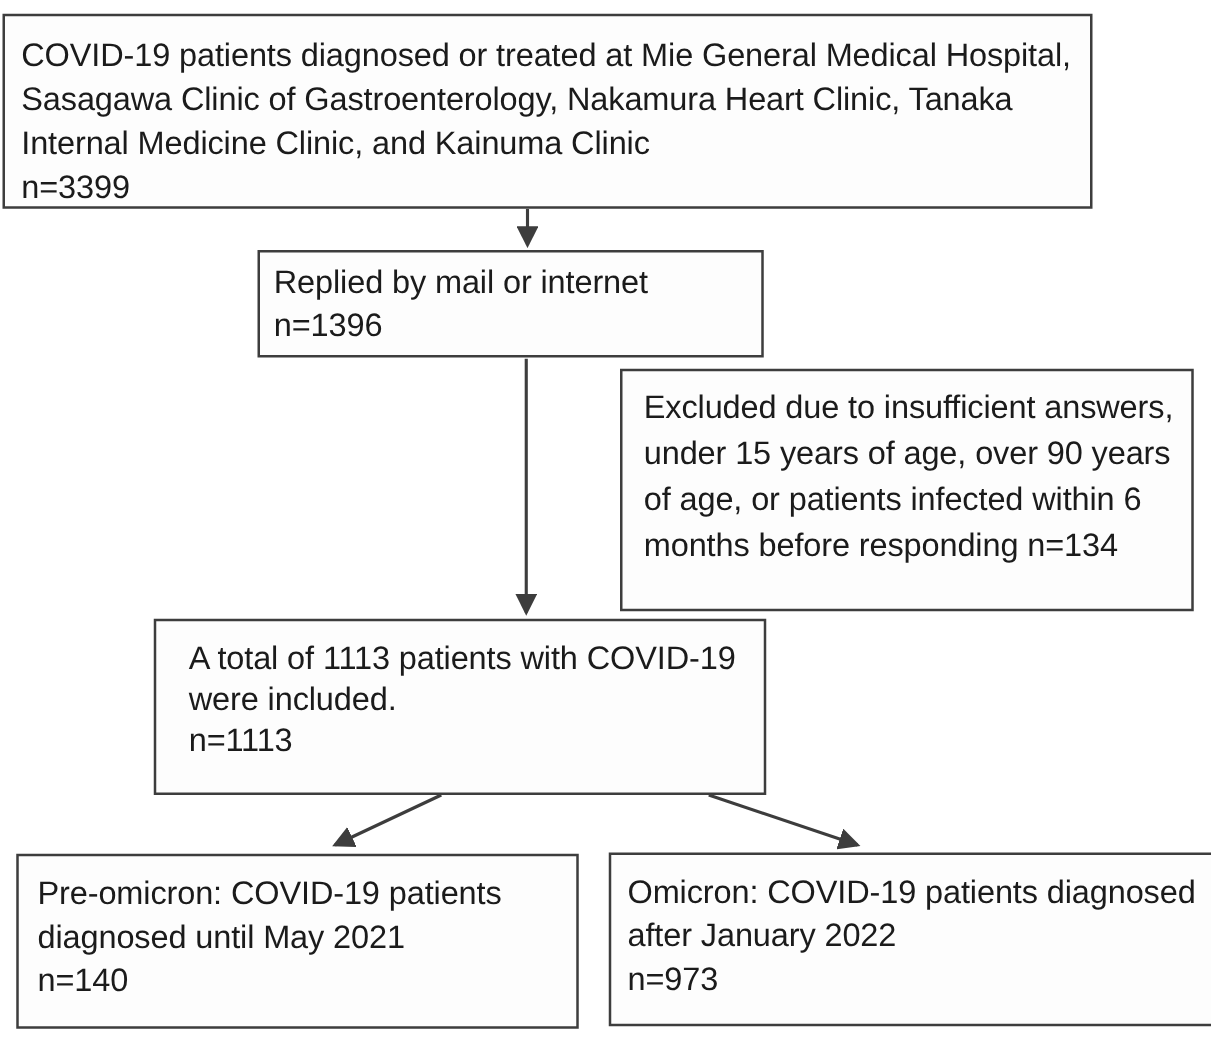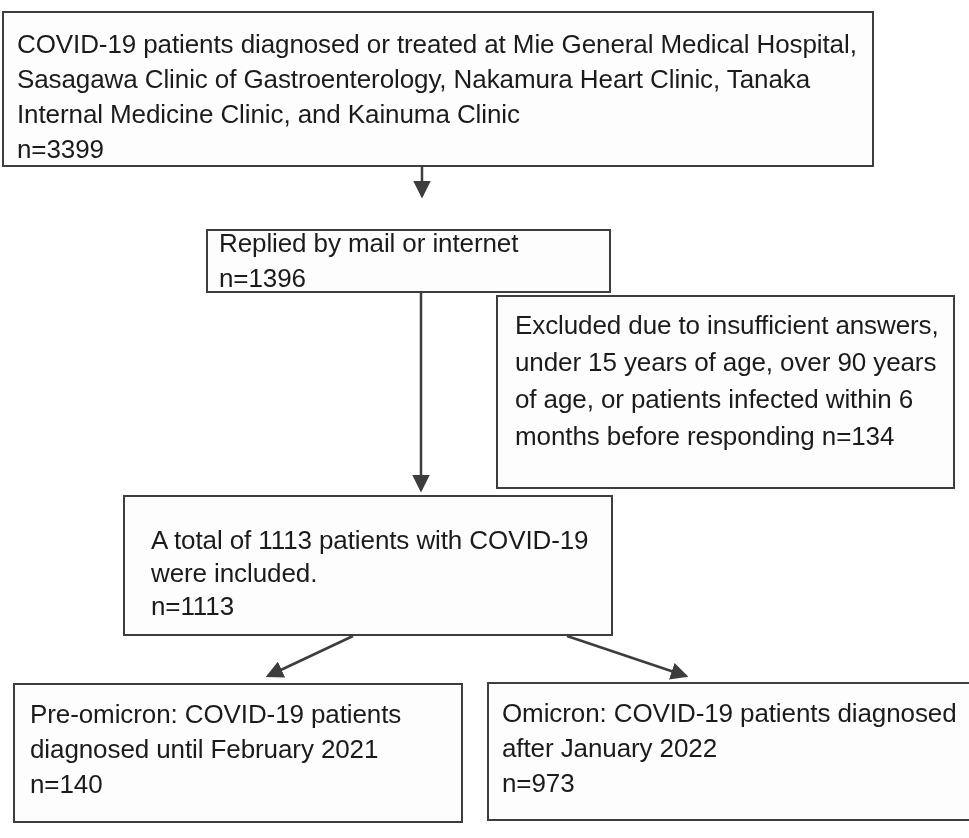--- a/index.html
+++ b/index.html
@@ -28,32 +28,32 @@
   .node .txt {
     display: block;
     white-space: pre-line;
   }
   
   #node-source {
     left: 2px;  top: 11px;  width: 872px; height: 156px;
     padding: 14px 10px 10px 13px;
   }
   #node-replied {
-    left: 206px; top: 200px; width: 405px; height: 64px;
+    left: 206px; top: 200px; width: 405px; height: 86px;
     padding: 0 10px 0 11px;
-    display: flex; align-items: center; margin-top: 29px;
+    display: flex; align-items: center;
   }
   #node-excluded {
     left: 496px; top: 295px; width: 459px; height: 194px;
     padding: 10px 10px 10px 17px;
     line-height: 37px;
   }
   #node-included {
     left: 123px; top: 495px; width: 490px; height: 141px;
-    padding: 27px 10px 10px 26px;
+    padding: 13px 10px 10px 26px;
     line-height: 33px;
   }
   #node-preomicron {
     left: 13px;  top: 683px; width: 450px; height: 140px;
     padding: 12px 10px 10px 15px;
     line-height: 35px;
   }
   #node-omicron {
     left: 487px; top: 682px; width: 489px; height: 139px;
     padding: 12px 10px 10px 13px;
@@ -100,21 +100,21 @@
   <div class="node" id="node-excluded">
     <span class="txt">Excluded due to insufficient answers, under 15 years of age, over 90 years of age, or patients infected within 6 months before responding n=134</span>
   </div>
 
   <div class="node" id="node-included">
     <span class="txt">A total of 1113 patients with COVID-19 were included.
 n=1113</span>
   </div>
 
   <div class="node" id="node-preomicron">
-    <span class="txt">Pre-omicron: COVID-19 patients diagnosed until February 2021
+    <span class="txt">Pre-omicron: COVID-19 patients diagnosed until May 2021
 n=140</span>
   </div>
 
   <div class="node" id="node-omicron">
     <span class="txt">Omicron: COVID-19 patients diagnosed after January 2022
 n=973</span>
   </div>
 
 </div>
 

